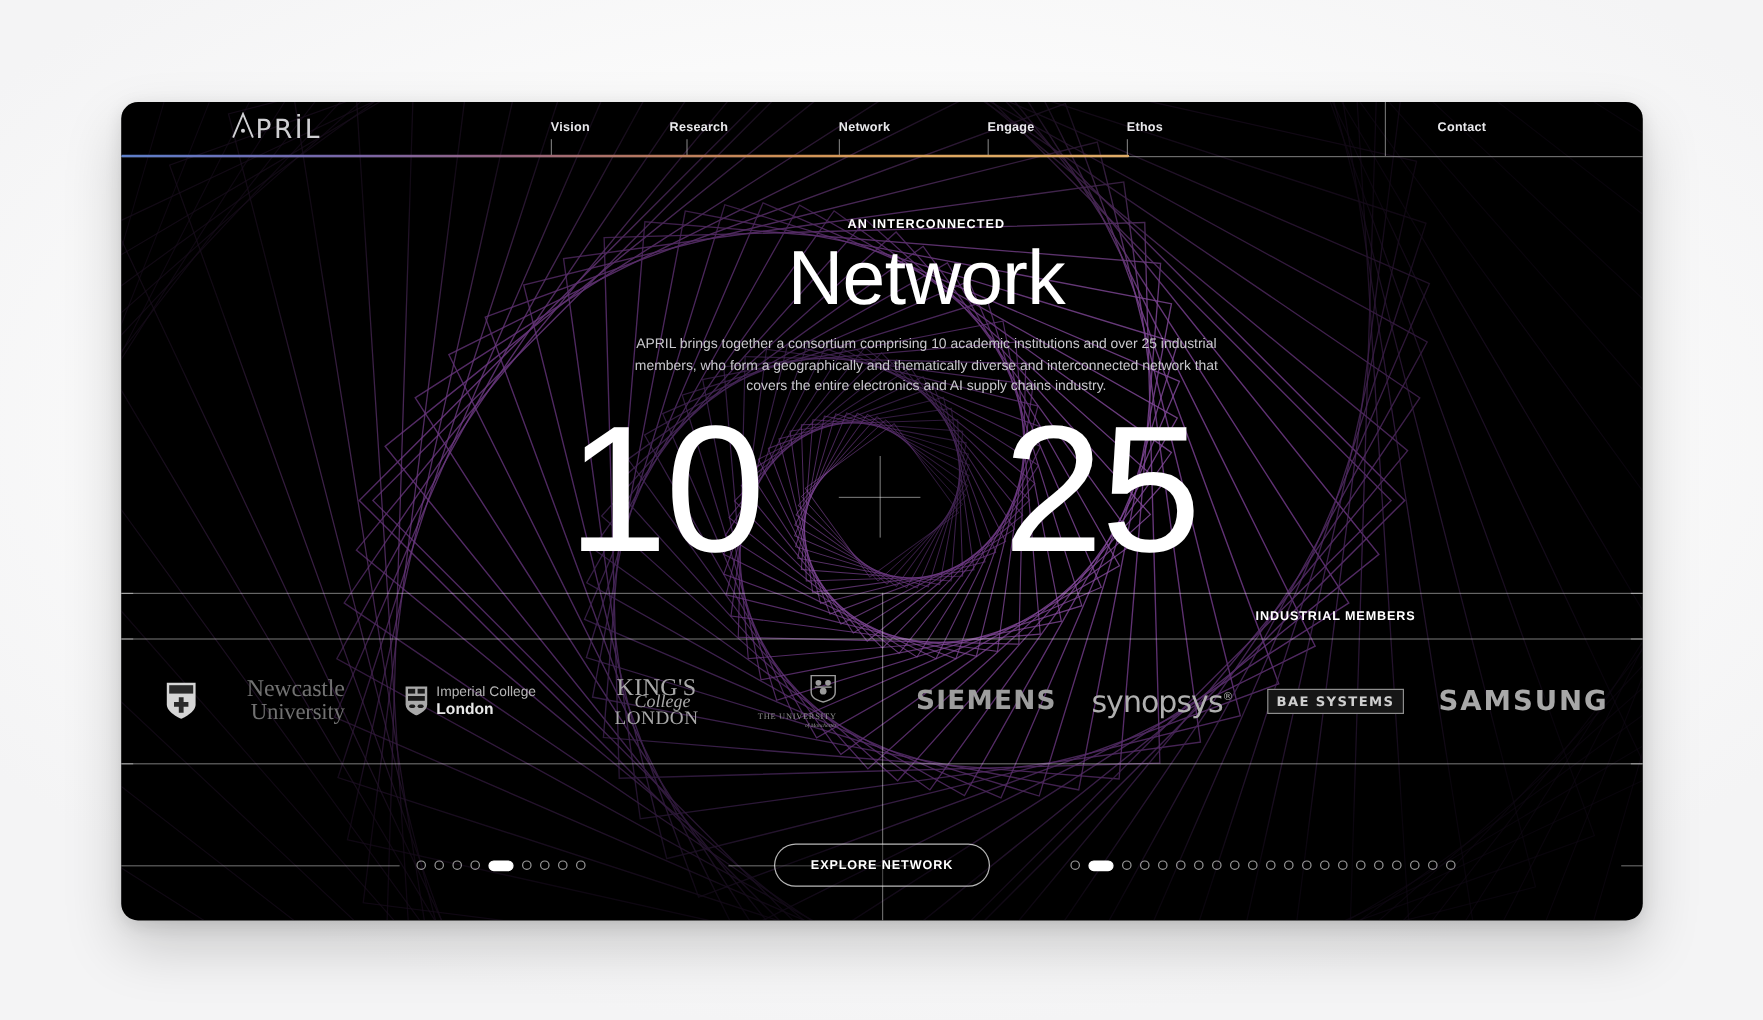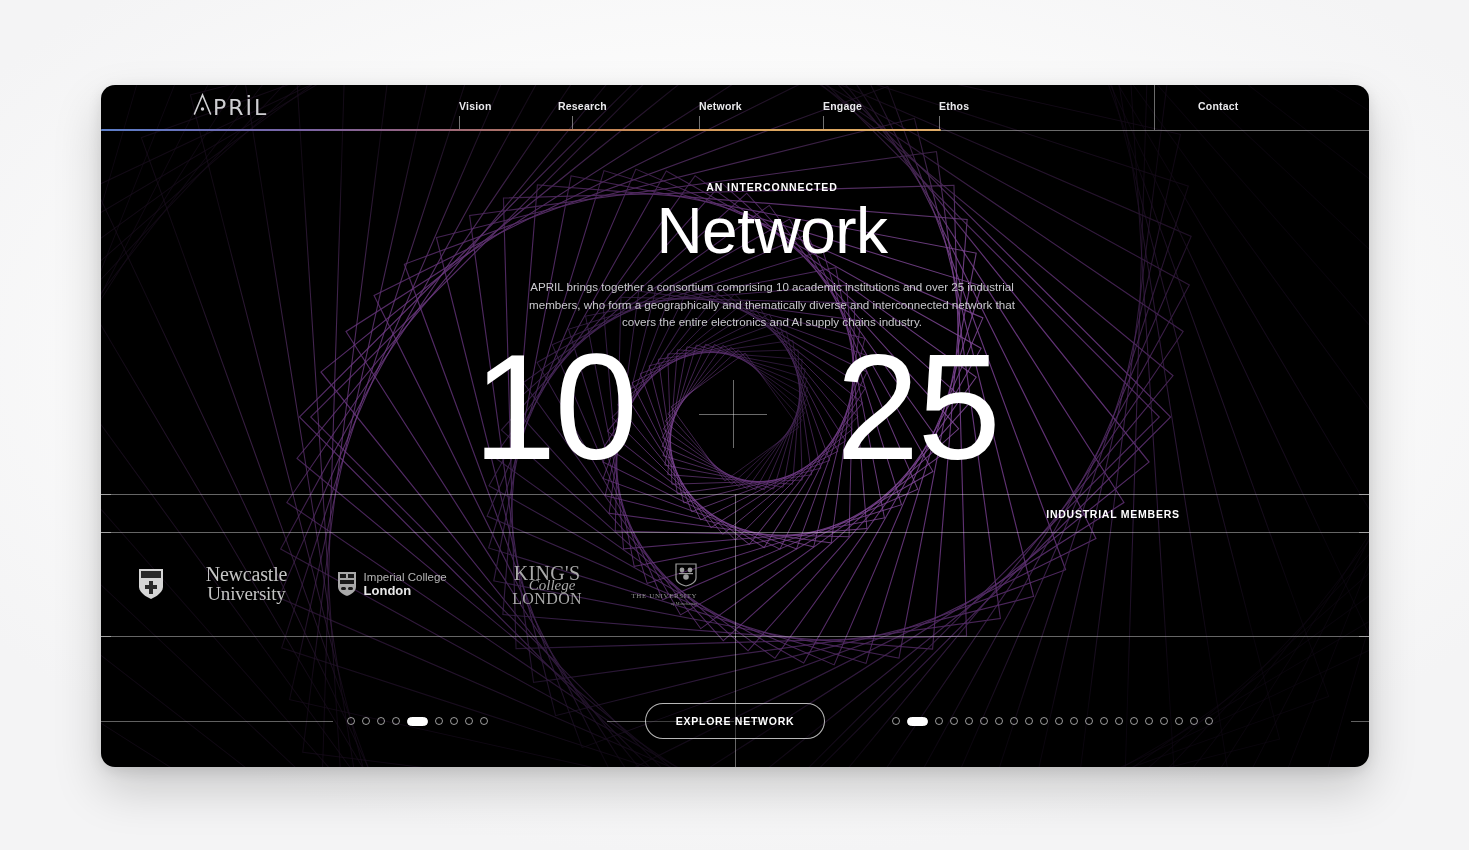--- a/index.html
+++ b/index.html
@@ -262,23 +262,23 @@
     justify-content: center;
     height: 56px;
     filter: grayscale(1);
     cursor: pointer;
   }
 
   
   .nu { display: flex; align-items: center; gap: 6px; }
   .nu-text {
     font-family: "Liberation Serif", serif;
-    color: #7dd3fc;
+    color: #ec4899;
     line-height: 0.98;
-    text-align: center;
+    text-align: right;
     margin-left: 36px;
   }
   .nu-text .l1 { font-size: 20px; letter-spacing: -0.2px; }
   .nu-text .l2 { font-size: 19px; letter-spacing: -0.2px; }
 
   
   .ic { display: flex; align-items: center; gap: 7px; }
   .ic-text { line-height: 1.12; text-align: left; }
   .ic-text .l1 { font-size: 11.5px; color: #b5b5b9; font-weight: 400; }
   .ic-text .l2 { font-size: 13px;  color: #e8e8ea; font-weight: 700; }
@@ -613,20 +613,37 @@
             <circle cx="15" cy="7" r="2.4" fill="#9b9ba0"></circle>
             <circle cx="11" cy="14" r="2.8" fill="#9b9ba0"></circle>
             <rect x="4" y="10" width="14" height="1.2" fill="#9b9ba0"></rect>
           </svg>
           <span class="u1">THE UNIVERSITY</span>
           <span class="u2">of Manchester</span>
         </div>
       </div>
     </div>
 
+    <div class="logo-row logo-row-right">
+      <div class="logo-cell">
+        <span class="siemens">SIEMENS</span>
+      </div>
+
+      <div class="logo-cell">
+        <span class="synopsys"><span>synopsys</span><sup>®</sup></span>
+      </div>
+
+      <div class="logo-cell">
+        <span class="bae">BAE SYSTEMS</span>
+      </div>
+
+      <div class="logo-cell">
+        <span class="samsung">SAMSUNG</span>
+      </div>
+    </div>
 
     <div class="pager pager-left">
       <span class="pager-line" style="left:0px;width:232px"></span>
       <div class="dots" id="dots-academic">
           <span class="dot"></span>
           <span class="dot"></span>
           <span class="dot"></span>
           <span class="dot"></span>
           <span class="dot active"></span>
           <span class="dot"></span>

